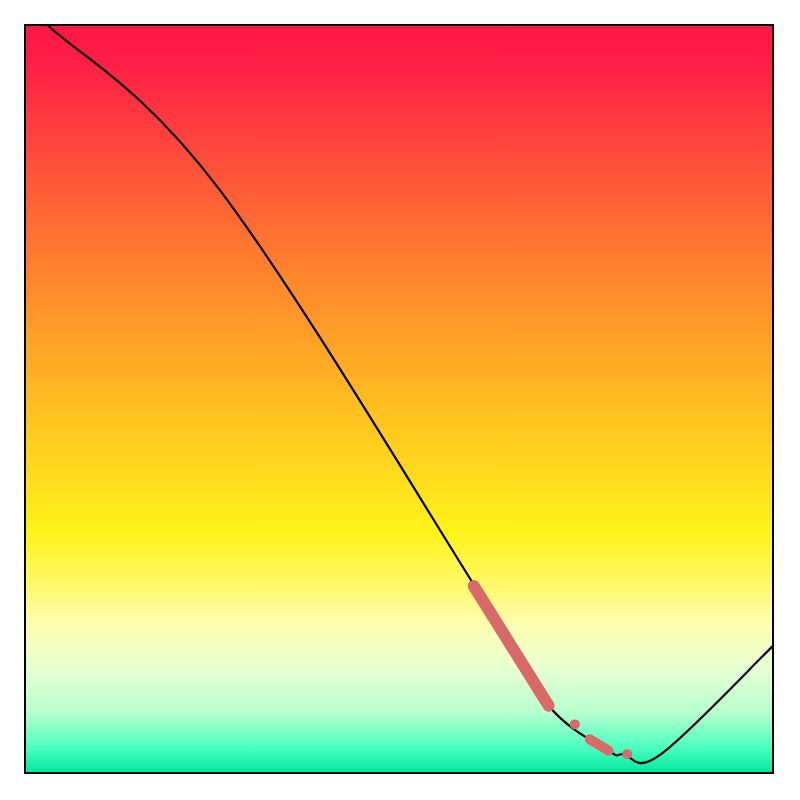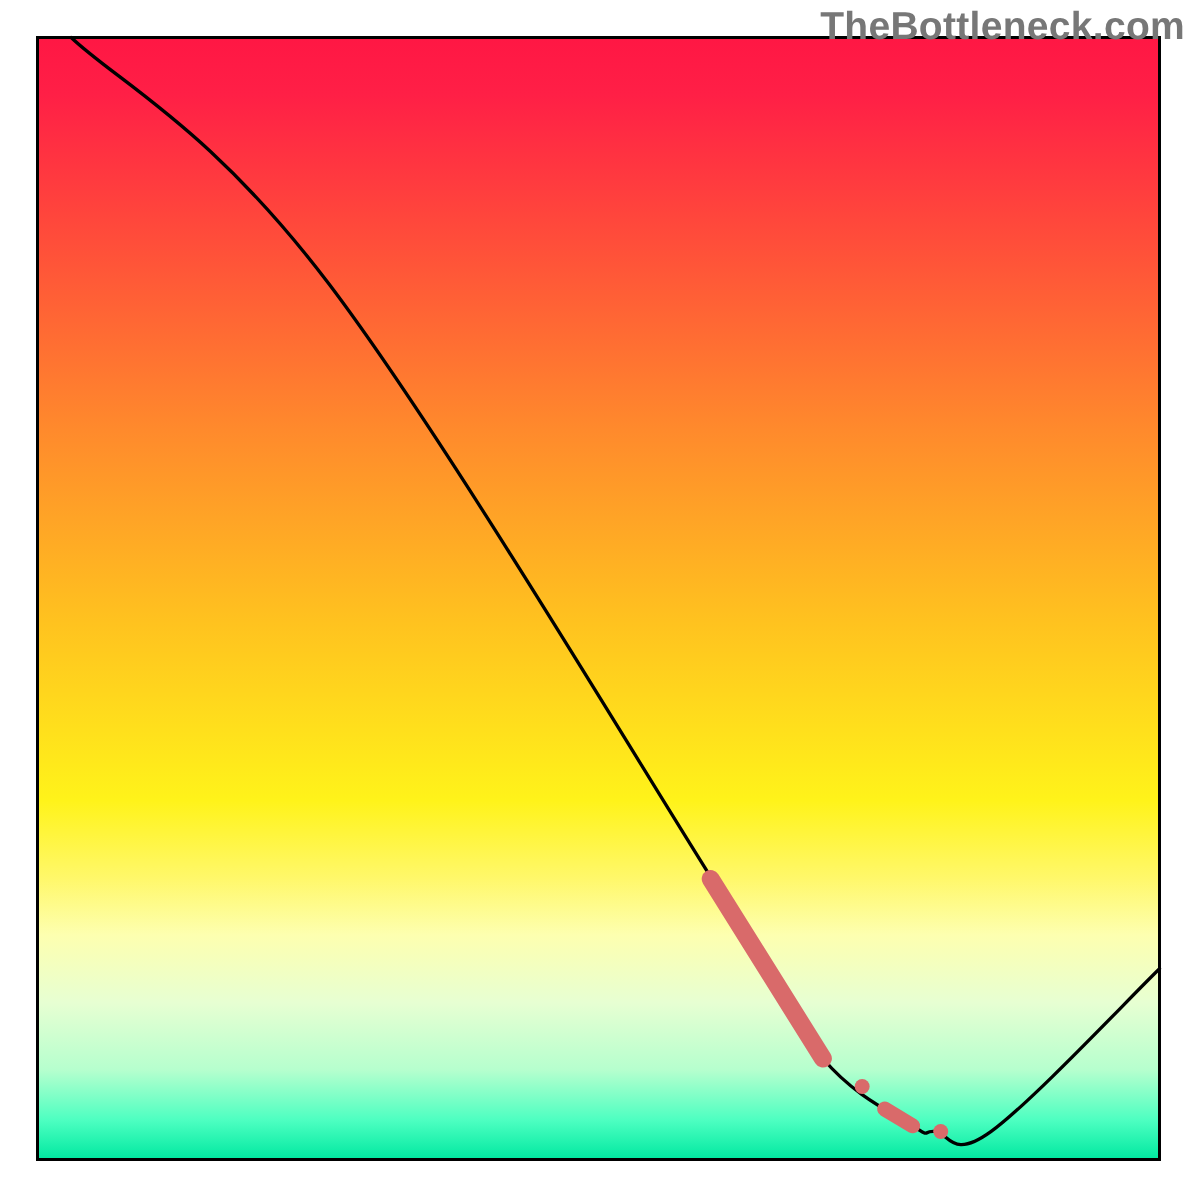--- a/index.html
+++ b/index.html
@@ -63,14 +63,13 @@
       </g>
 
     <g id="hl-pts">
         <circle cx="574.78" cy="724.38" r="5" fill="#d96a6a"></circle>
         <circle cx="627.14" cy="754.3" r="5" fill="#d96a6a"></circle>
       </g>
 
     <rect id="plot-frame" fill="none" stroke="#000000" stroke-width="2" x="25" y="25" width="748" height="748"></rect>
   </svg>
 
-  <div class="watermark">TheBottleneck.com</div>
 </div>
 
 </body></html>

